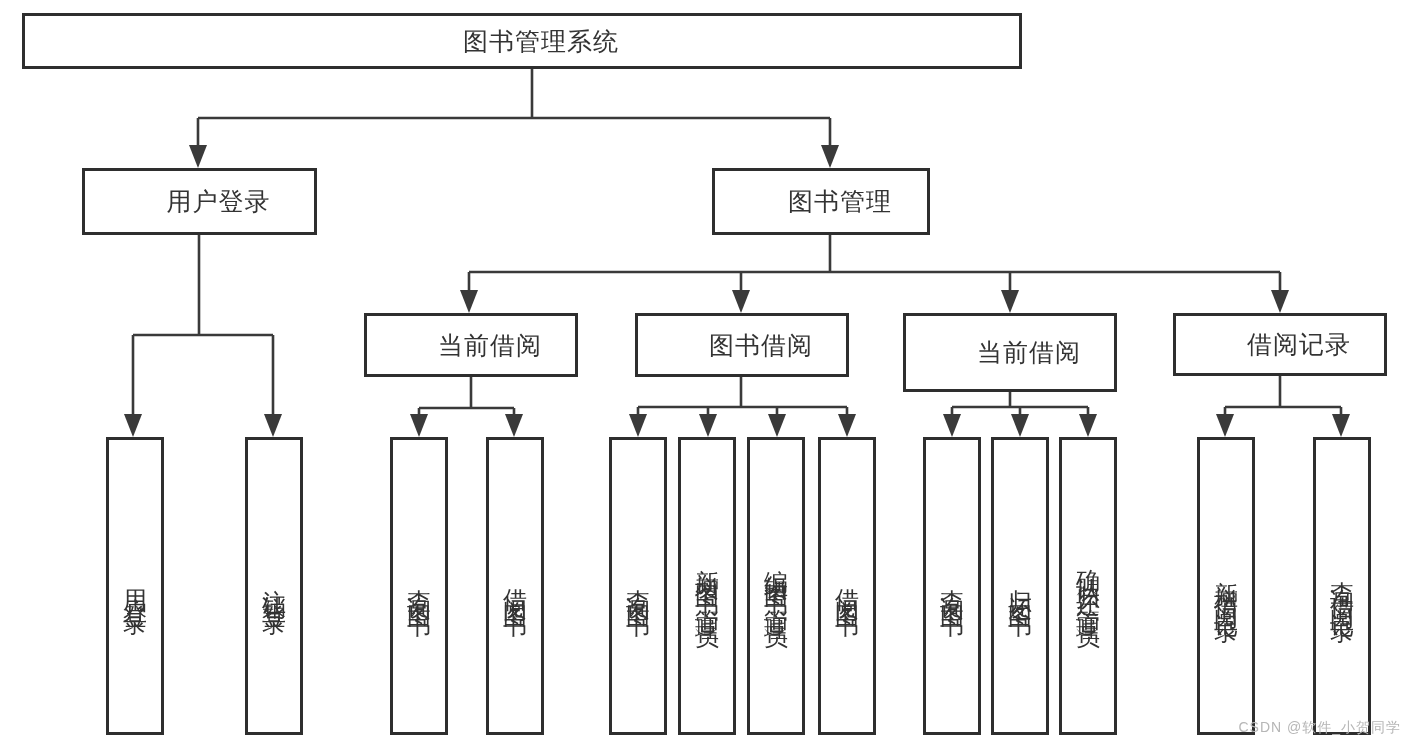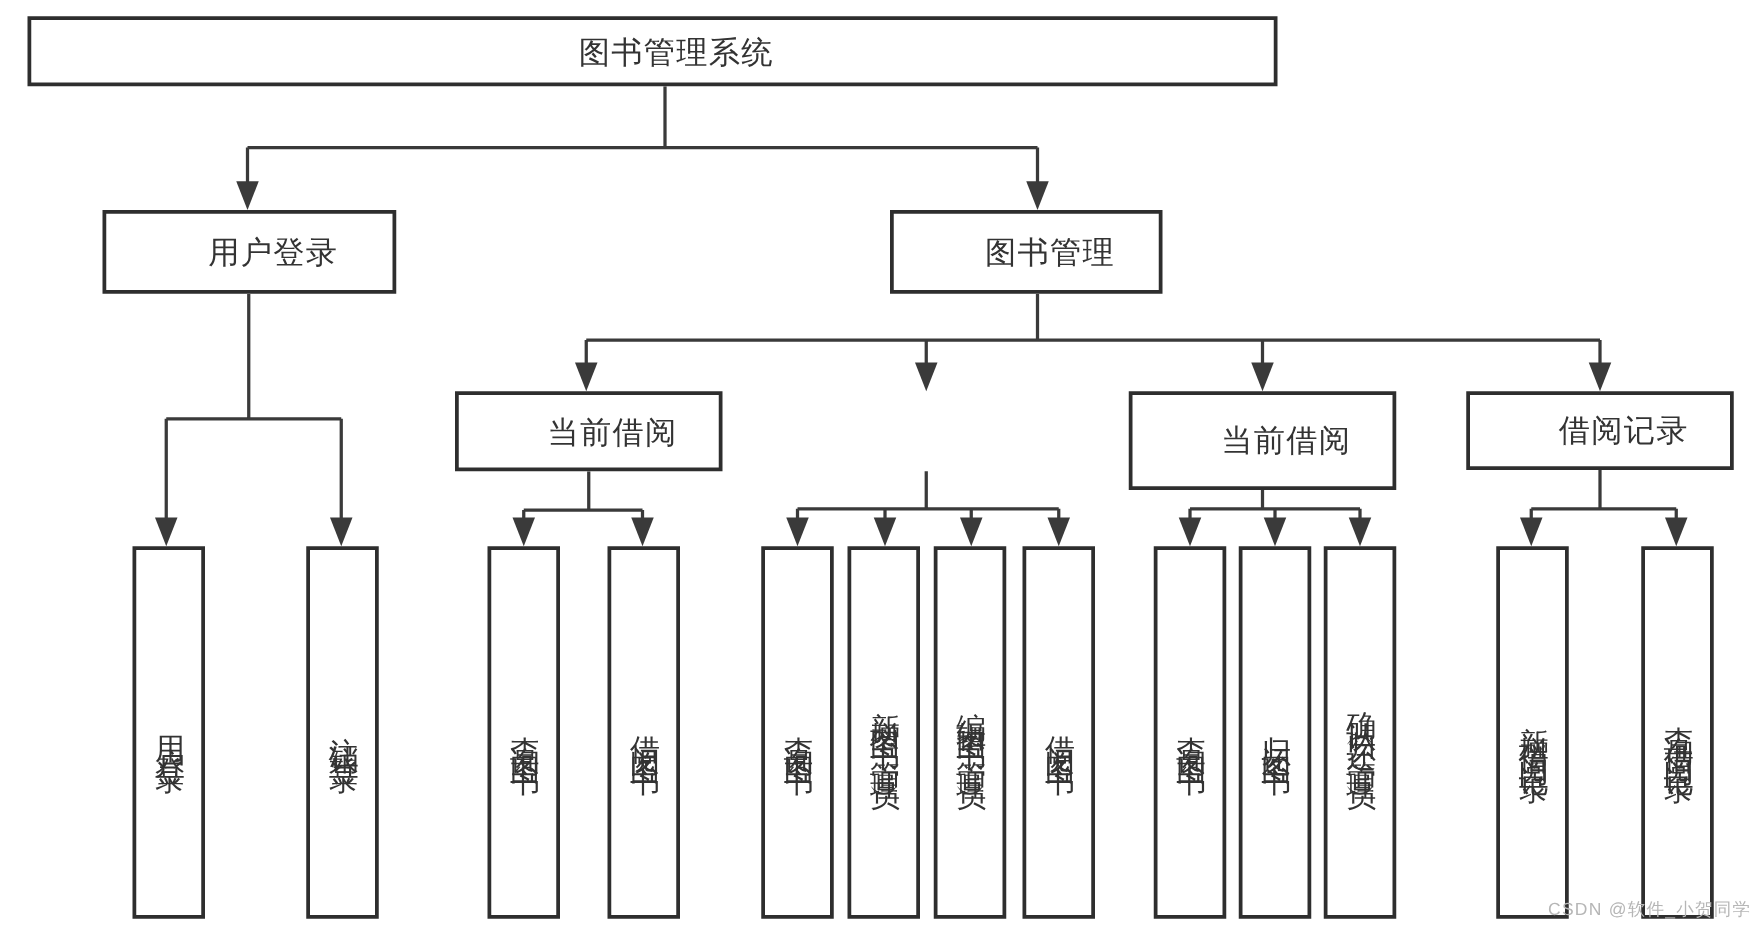--- a/index.html
+++ b/index.html
@@ -102,20 +102,23 @@
   <div class="node" style="left:82px; top:168px; width:235px; height:67px;">
     <span>用户登录</span>
   </div>
   <div class="node" style="left:712px; top:168px; width:218px; height:67px;">
     <span>图书管理</span>
   </div>
 
   <div class="node" style="left:364px; top:313px; width:214px; height:64px;">
     <span>当前借阅</span>
   </div>
+  <div class="node" style="left:635px; top:313px; width:214px; height:64px;">
+    <span>图书借阅</span>
+  </div>
   <div class="node" style="left:903px; top:313px; width:214px; height:79px;">
     <span>当前借阅</span>
   </div>
   <div class="node" style="left:1173px; top:313px; width:214px; height:63px;">
     <span>借阅记录</span>
   </div>
 
   <div class="leaf" style="left:106px;">
     <span class="vlbl">用户登录</span>
   </div>

